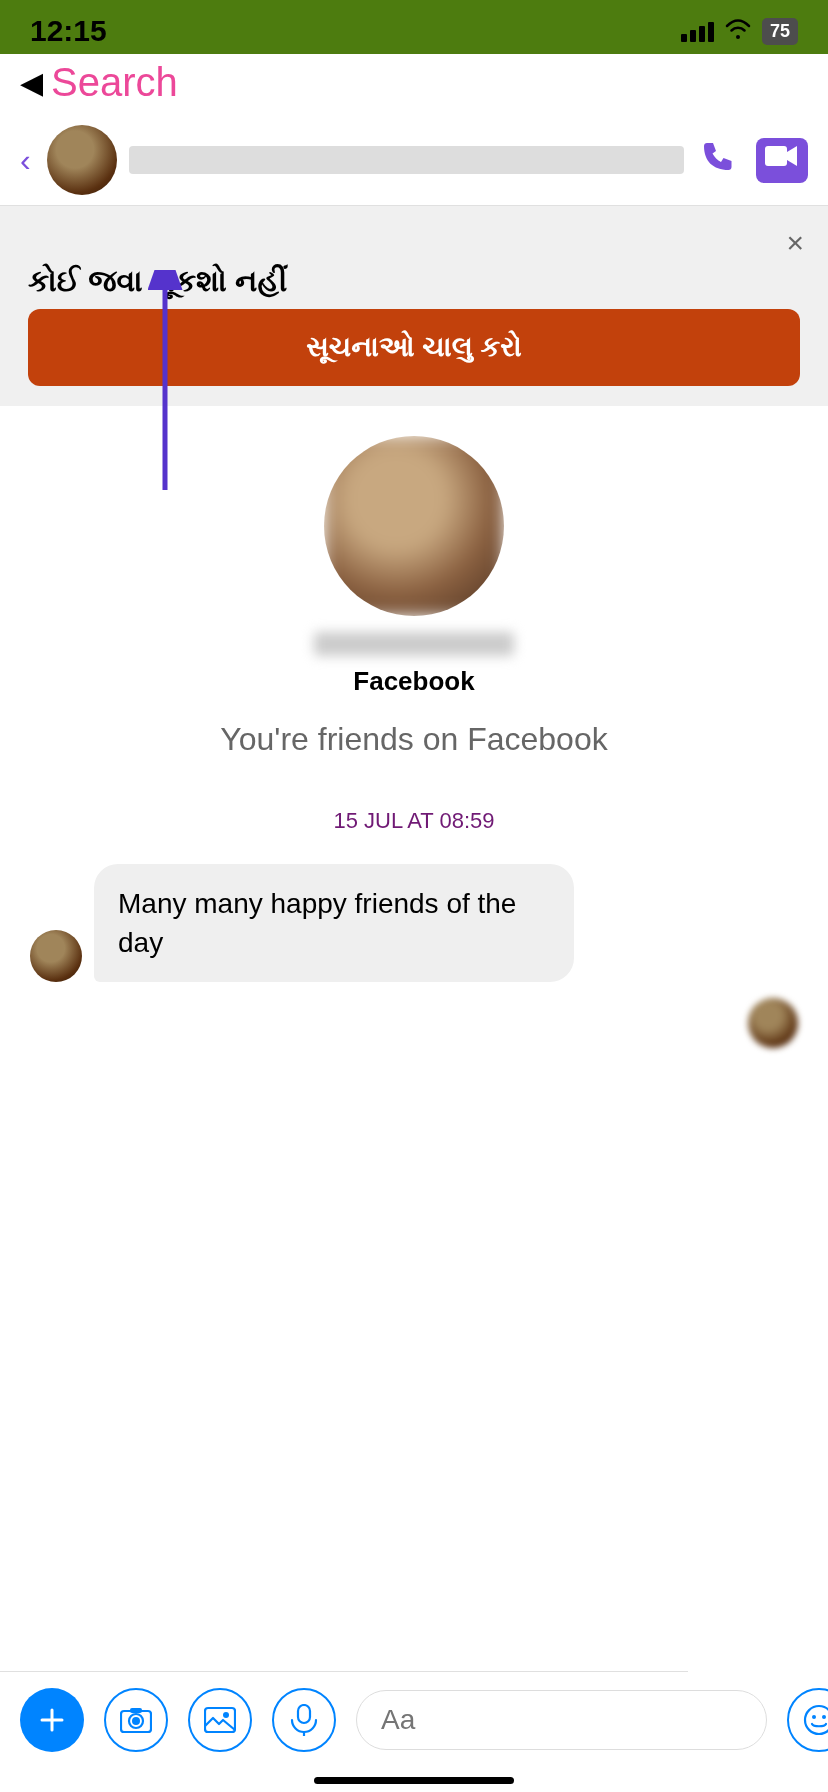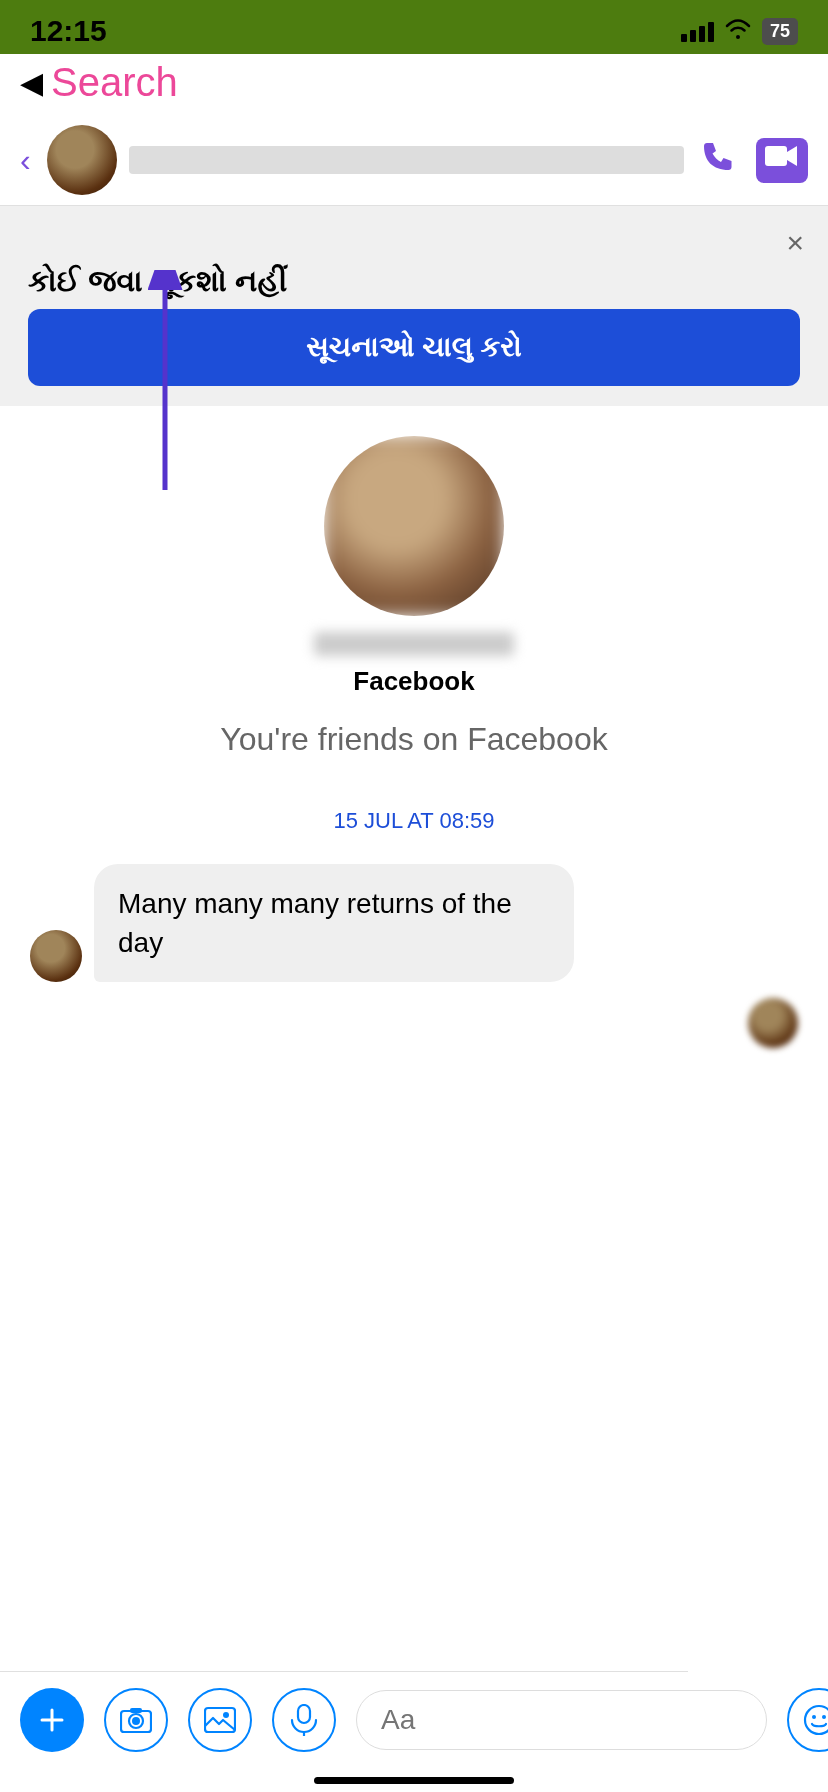--- a/index.html
+++ b/index.html
@@ -131,21 +131,21 @@
     .notif-close {
       position: absolute;
       top: 20px;
       right: 24px;
       font-size: 30px;
       color: #666;
       cursor: pointer;
       font-weight: 300;
     }
     .notif-enable-btn {
-      background: #1d4ed8;
+      background: #c2410c;
       color: #fff;
       border: none;
       border-radius: 12px;
       padding: 22px;
       font-size: 28px;
       font-weight: 700;
       width: 100%;
       cursor: pointer;
       text-align: center;
     }
@@ -199,21 +199,21 @@
       color: #000;
       margin-bottom: 24px;
     }
     .profile-friends {
       font-size: 32px;
       color: #666;
       margin-bottom: 20px;
     }
     .chat-timestamp {
       font-size: 22px;
-      color: #1d4ed8;
+      color: #701a75;
       text-align: center;
       margin-bottom: 30px;
     }
 
     
     .messages-area {
       padding: 0 10px;
     }
     .message-row {
       display: flex;
@@ -417,21 +417,21 @@
   </div>
 
   <div class="chat-timestamp">15 JUL AT 08:59</div>
 
   <div class="messages-area">
 
     <div class="message-row received">
       <div class="msg-avatar">
         <div class="msg-avatar-img"></div>
       </div>
-      <div class="msg-bubble received">Many many many returns of the day</div>
+      <div class="msg-bubble received">Many many happy friends of the day</div>
     </div>
 
     <div class="message-row sent">
       <div class="sent-avatar"></div>
     </div>
 
   </div>
 </div>
 
 <div class="input-bar">

